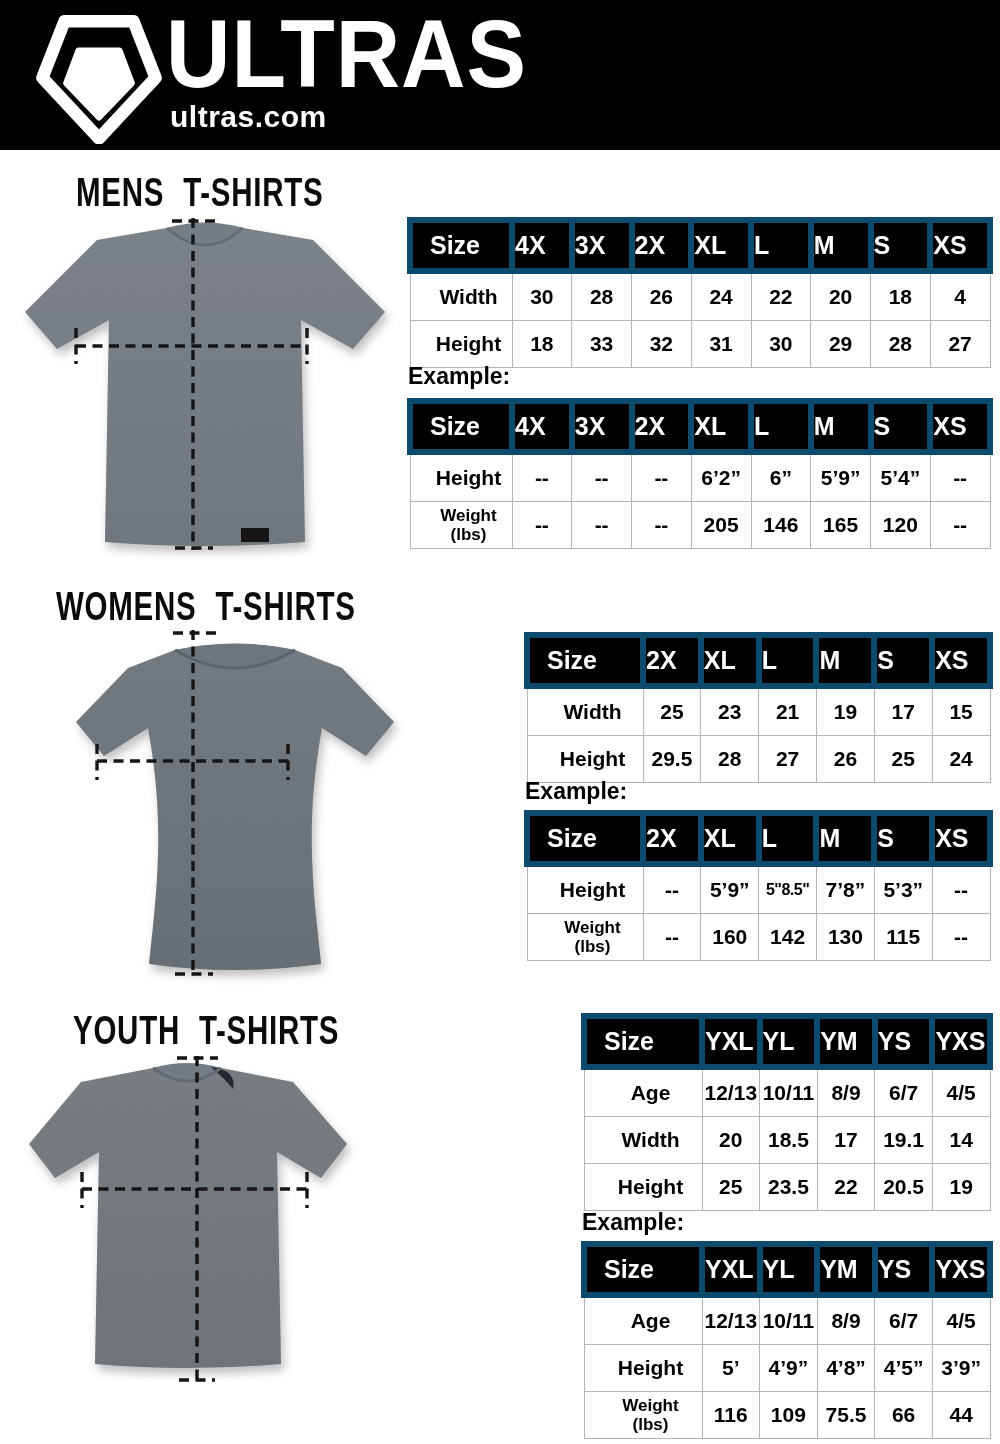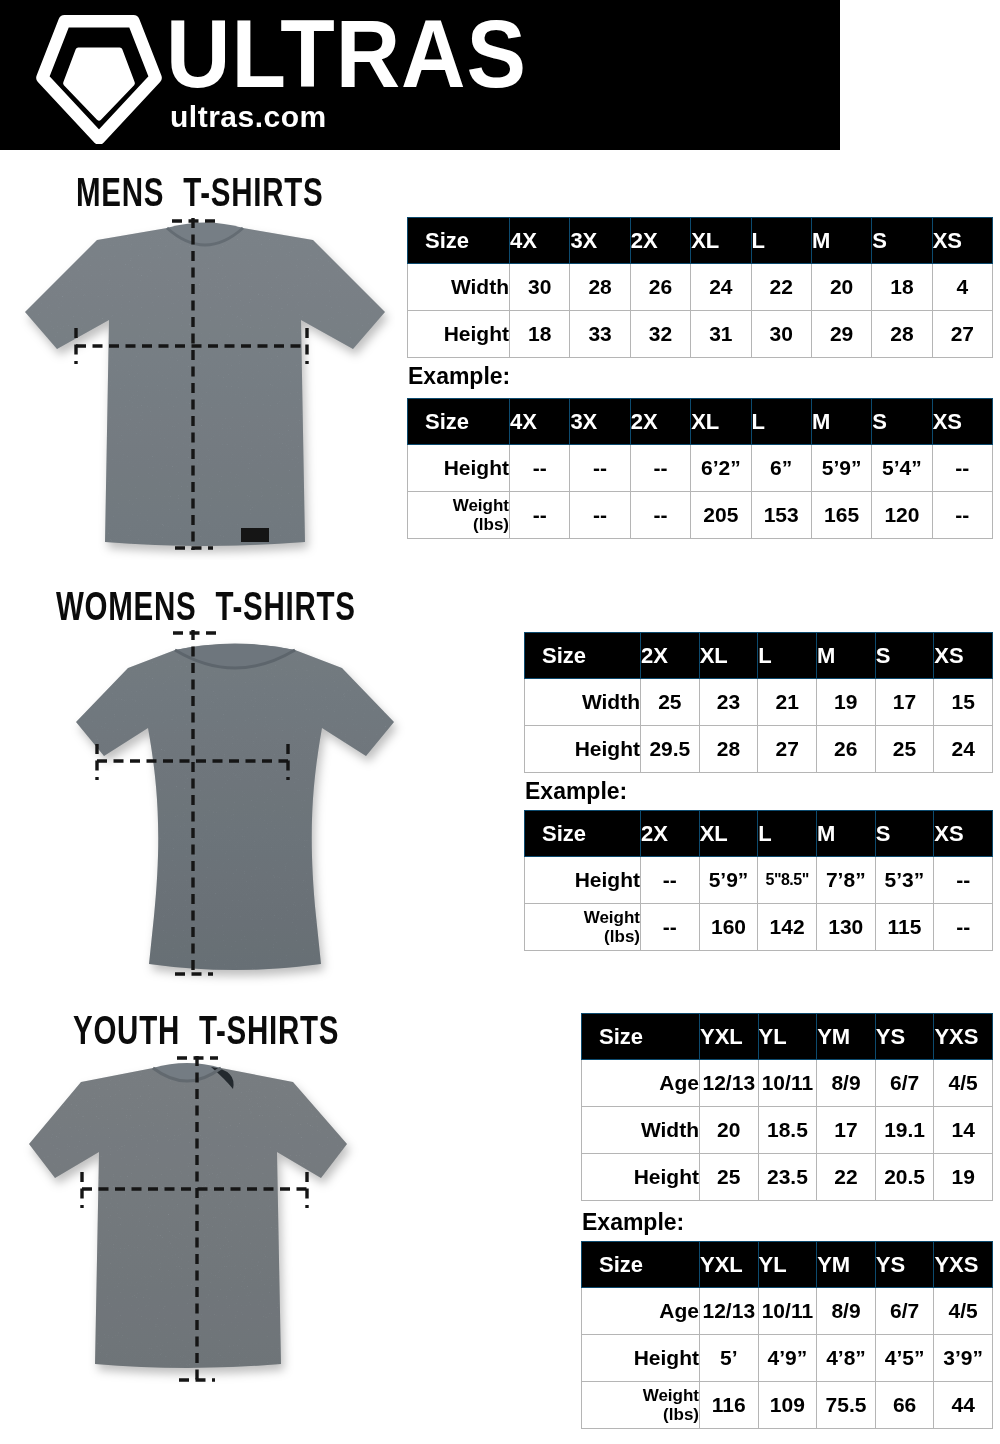--- a/index.html
+++ b/index.html
@@ -1,20 +1,20 @@
 <!DOCTYPE html>
 <html><head>
 <meta charset="utf-8">
 <style>
   html,body{margin:0;padding:0;background:#fff;}
   .page{position:relative;width:1000px;height:1444px;background:#ffffff;
         font-family:"Liberation Sans",sans-serif;overflow:hidden;}
 
   
-  .header-bar{position:absolute;left:0;top:0;width:840px;height:150px;background:#000;}
+  .header-bar{position:absolute;left:0;top:0;width:1000px;height:150px;background:#000;}
   .logo{position:absolute;left:30px;top:6px;width:138px;height:138px;}
   .brand{position:absolute;left:166px;top:0px;color:#fff;font-weight:bold;
          font-size:96px;line-height:108px;letter-spacing:1px;
          transform:scaleX(.93);transform-origin:0 0;white-space:nowrap;}
   .site{position:absolute;left:170px;top:100px;color:#fff;font-weight:bold;
         font-size:30px;letter-spacing:.5px;}
 
   
   .sec-title{position:absolute;margin:0;color:#0b0b0b;font-weight:bold;font-size:41px;
              letter-spacing:1px;word-spacing:14px;white-space:nowrap;
@@ -36,27 +36,27 @@
   .t-womens-1{left:524px;top:632px;width:469px;}
   .t-womens-2{left:524px;top:810px;width:469px;}
   .t-youth-1{left:581px;top:1013px;width:412px;}
   .t-youth-2{left:581px;top:1241px;width:412px;}
 
   table{width:100%;border-collapse:collapse;table-layout:fixed;}
   .mens .label-col{width:102px;}
   .womens .label-col{width:116px;}
   .youth .label-col{width:118px;}
 
-  thead th{background:#000;color:#fff;font-size:22px;font-weight:bold;height:45px;
-           border:1px solid #0c4a6e;padding:0;}
+  thead th{background:#000;color:#fff;font-size:25px;font-weight:bold;height:45px;
+           border:6px solid #0c4a6e;padding:0;}
   thead th.label-cell{text-align:left;padding-left:17px;}
   thead th.data-cell{text-align:left;}
   tbody th,tbody td{background:#fff;color:#000;font-weight:bold;height:46px;
            border:1px solid #b5b5b5;padding:0;}
-  tbody .label-cell{text-align:right;padding-left:15px;font-size:21px;}
+  tbody .label-cell{text-align:center;padding-left:15px;font-size:21px;}
   tbody .data-cell{text-align:center;font-size:21px;}
   tbody .small-text{font-size:16px;letter-spacing:-.5px;}
   tbody .two-line{font-size:17px;line-height:1.12;white-space:pre-line;margin-top:26px;}
 
   .example-label{position:absolute;font-size:23px;font-weight:bold;color:#000;}
   .ex-mens{left:408px;top:363px;}
   .ex-womens{left:525px;top:778px;}
   .ex-youth{left:582px;top:1209px;}
 
   .shirt-body{filter:drop-shadow(3px 6px 5px rgba(0,0,0,.25));}
@@ -201,21 +201,21 @@
               <td class="data-cell">5’4”</td>
               <td class="data-cell">--</td>
             </tr>
             <tr>
               <th class="label-cell two-line">Weight
 (lbs)</th>
               <td class="data-cell">--</td>
               <td class="data-cell">--</td>
               <td class="data-cell">--</td>
               <td class="data-cell">205</td>
-              <td class="data-cell">153</td>
+              <td class="data-cell">146</td>
               <td class="data-cell">165</td>
               <td class="data-cell">120</td>
               <td class="data-cell">--</td>
             </tr>
           </tbody>
         </table>
     </div>
   </section>
 
   <section class="sec womens">

